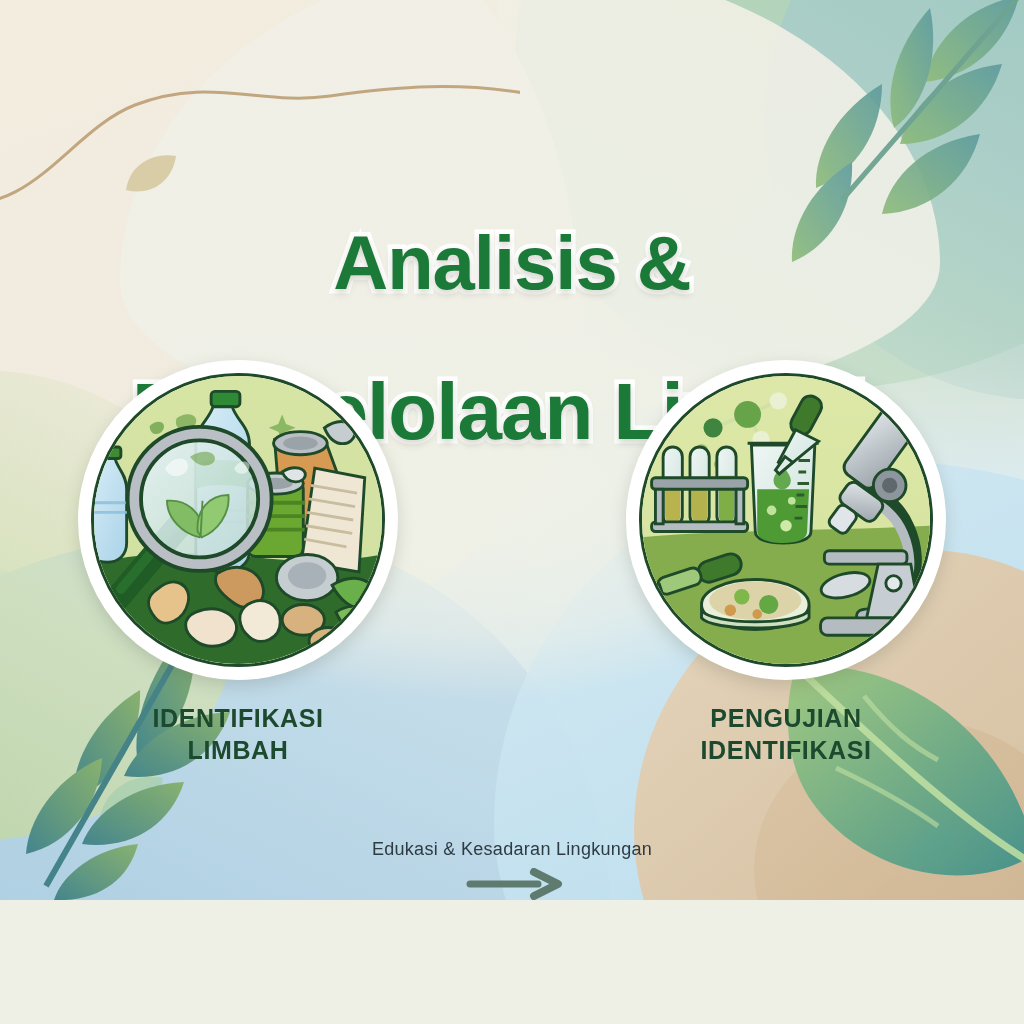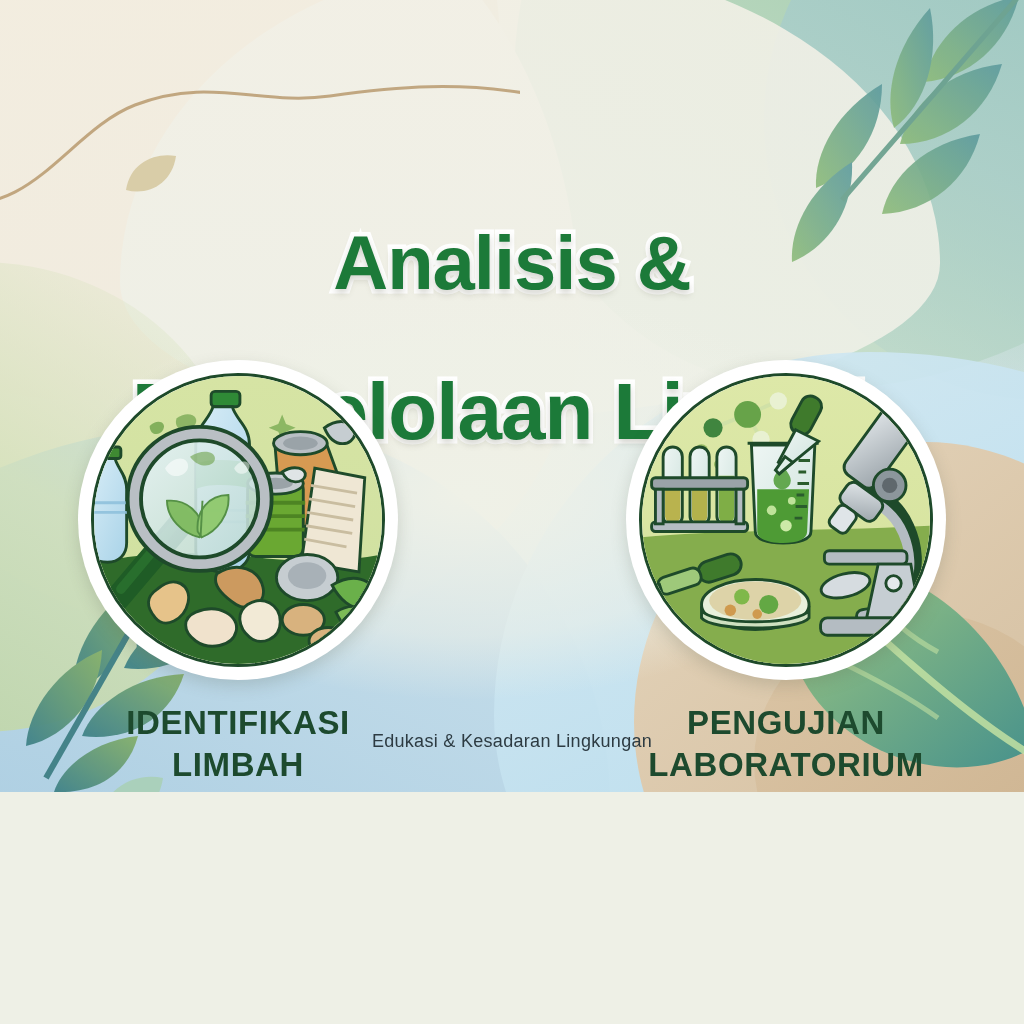--- a/index.html
+++ b/index.html
@@ -1,21 +1,21 @@
 <!DOCTYPE html>
 <html><head>
 <meta charset="utf-8">
 <style>
   html,body{margin:0;padding:0;}
   body{
     width:1024px;height:1024px;overflow:hidden;
     font-family:"Liberation Sans", sans-serif;
     background:#eef0e6;
   }
-  #poster{position:relative;width:1024px;height:792px;overflow:hidden;}
+  #poster{position:relative;width:1024px;height:900px;overflow:hidden;}
 
   
   .bg-base{position:absolute;inset:0;
     background:
       radial-gradient(120% 90% at 8% 4%, #dcc29c 0%, #e4d3b4 16%, #f0e8d6 33%, rgba(240,232,214,0) 60%),
       radial-gradient(95% 80% at 97% 3%, #9ec5a6 0%, #b9d6bd 26%, rgba(220,233,222,0) 62%),
       radial-gradient(90% 80% at 96% 97%, #bfe0ee 0%, #cfe6f1 35%, rgba(207,230,241,0) 70%),
       radial-gradient(95% 85% at 4% 96%, #b9d7e4 0%, #cde3ea 32%, rgba(205,227,234,0) 68%),
       linear-gradient(160deg,#efe9da 0%,#eceee3 38%,#e7eee9 58%,#d9e9f0 100%);
   }
@@ -82,21 +82,21 @@
     position:absolute;inset:0;border-radius:50%;
     background:#ffffff;
     box-shadow:0 6px 16px rgba(90,100,80,.22);
   }
   .sticker-inner{
     position:absolute;inset:13px;border-radius:50%;overflow:hidden;
     border:3px solid #1e4a2a;
   }
   .scene{position:absolute;inset:0;}
   .caption{
-    margin-top:22px;font-size:33px;font-weight:bold;line-height:1.28;
+    margin-top:22px;font-size:25px;font-weight:bold;line-height:1.28;
     color:#1d4a2e;letter-spacing:.6px;white-space:pre-line;
   }
 
   
   #arrow{position:absolute;left:466px;top:508px;width:100px;height:32px;}
 
   
   #footer{
     position:absolute;left:0;right:0;bottom:40px;text-align:center;
     font-size:18px;color:#2d3b42;letter-spacing:.3px;
@@ -399,21 +399,21 @@
               <rect x="190" y="182" width="86" height="14" rx="5" fill="#b4bcc2" stroke="#1e4a2a" stroke-width="3"></rect>
               <ellipse cx="212" cy="218" rx="26" ry="12" transform="rotate(-14 212 218)" fill="#d6dce0" stroke="#1e4a2a" stroke-width="3"></ellipse>
               <path d="M246,196 l34,0 l10,56 l-56,0Z" fill="#c6ced3" stroke="#1e4a2a" stroke-width="3"></path>
               <circle cx="262" cy="216" r="8" fill="#e4e9ec" stroke="#1e4a2a" stroke-width="3"></circle>
               <rect x="186" y="252" width="112" height="18" rx="7" fill="#b4bcc2" stroke="#1e4a2a" stroke-width="3"></rect>
             </g>
           </svg>
         </div>
       </div>
       <div class="caption">PENGUJIAN
-LABORATORIUM</div>
+IDENTIFIKASI</div>
     </div>
 
     <svg id="arrow" viewBox="0 0 100 32">
       <line x1="4" y1="16" x2="72" y2="16" stroke="#5f7a6e" stroke-width="7" stroke-linecap="round"></line>
       <path d="M68,4 L92,16 L68,28" fill="none" stroke="#5f7a6e" stroke-width="8" stroke-linecap="round" stroke-linejoin="round"></path>
     </svg>
   </div>
 
   <div id="footer">Edukasi &amp; Kesadaran Lingkungan</div>
 

